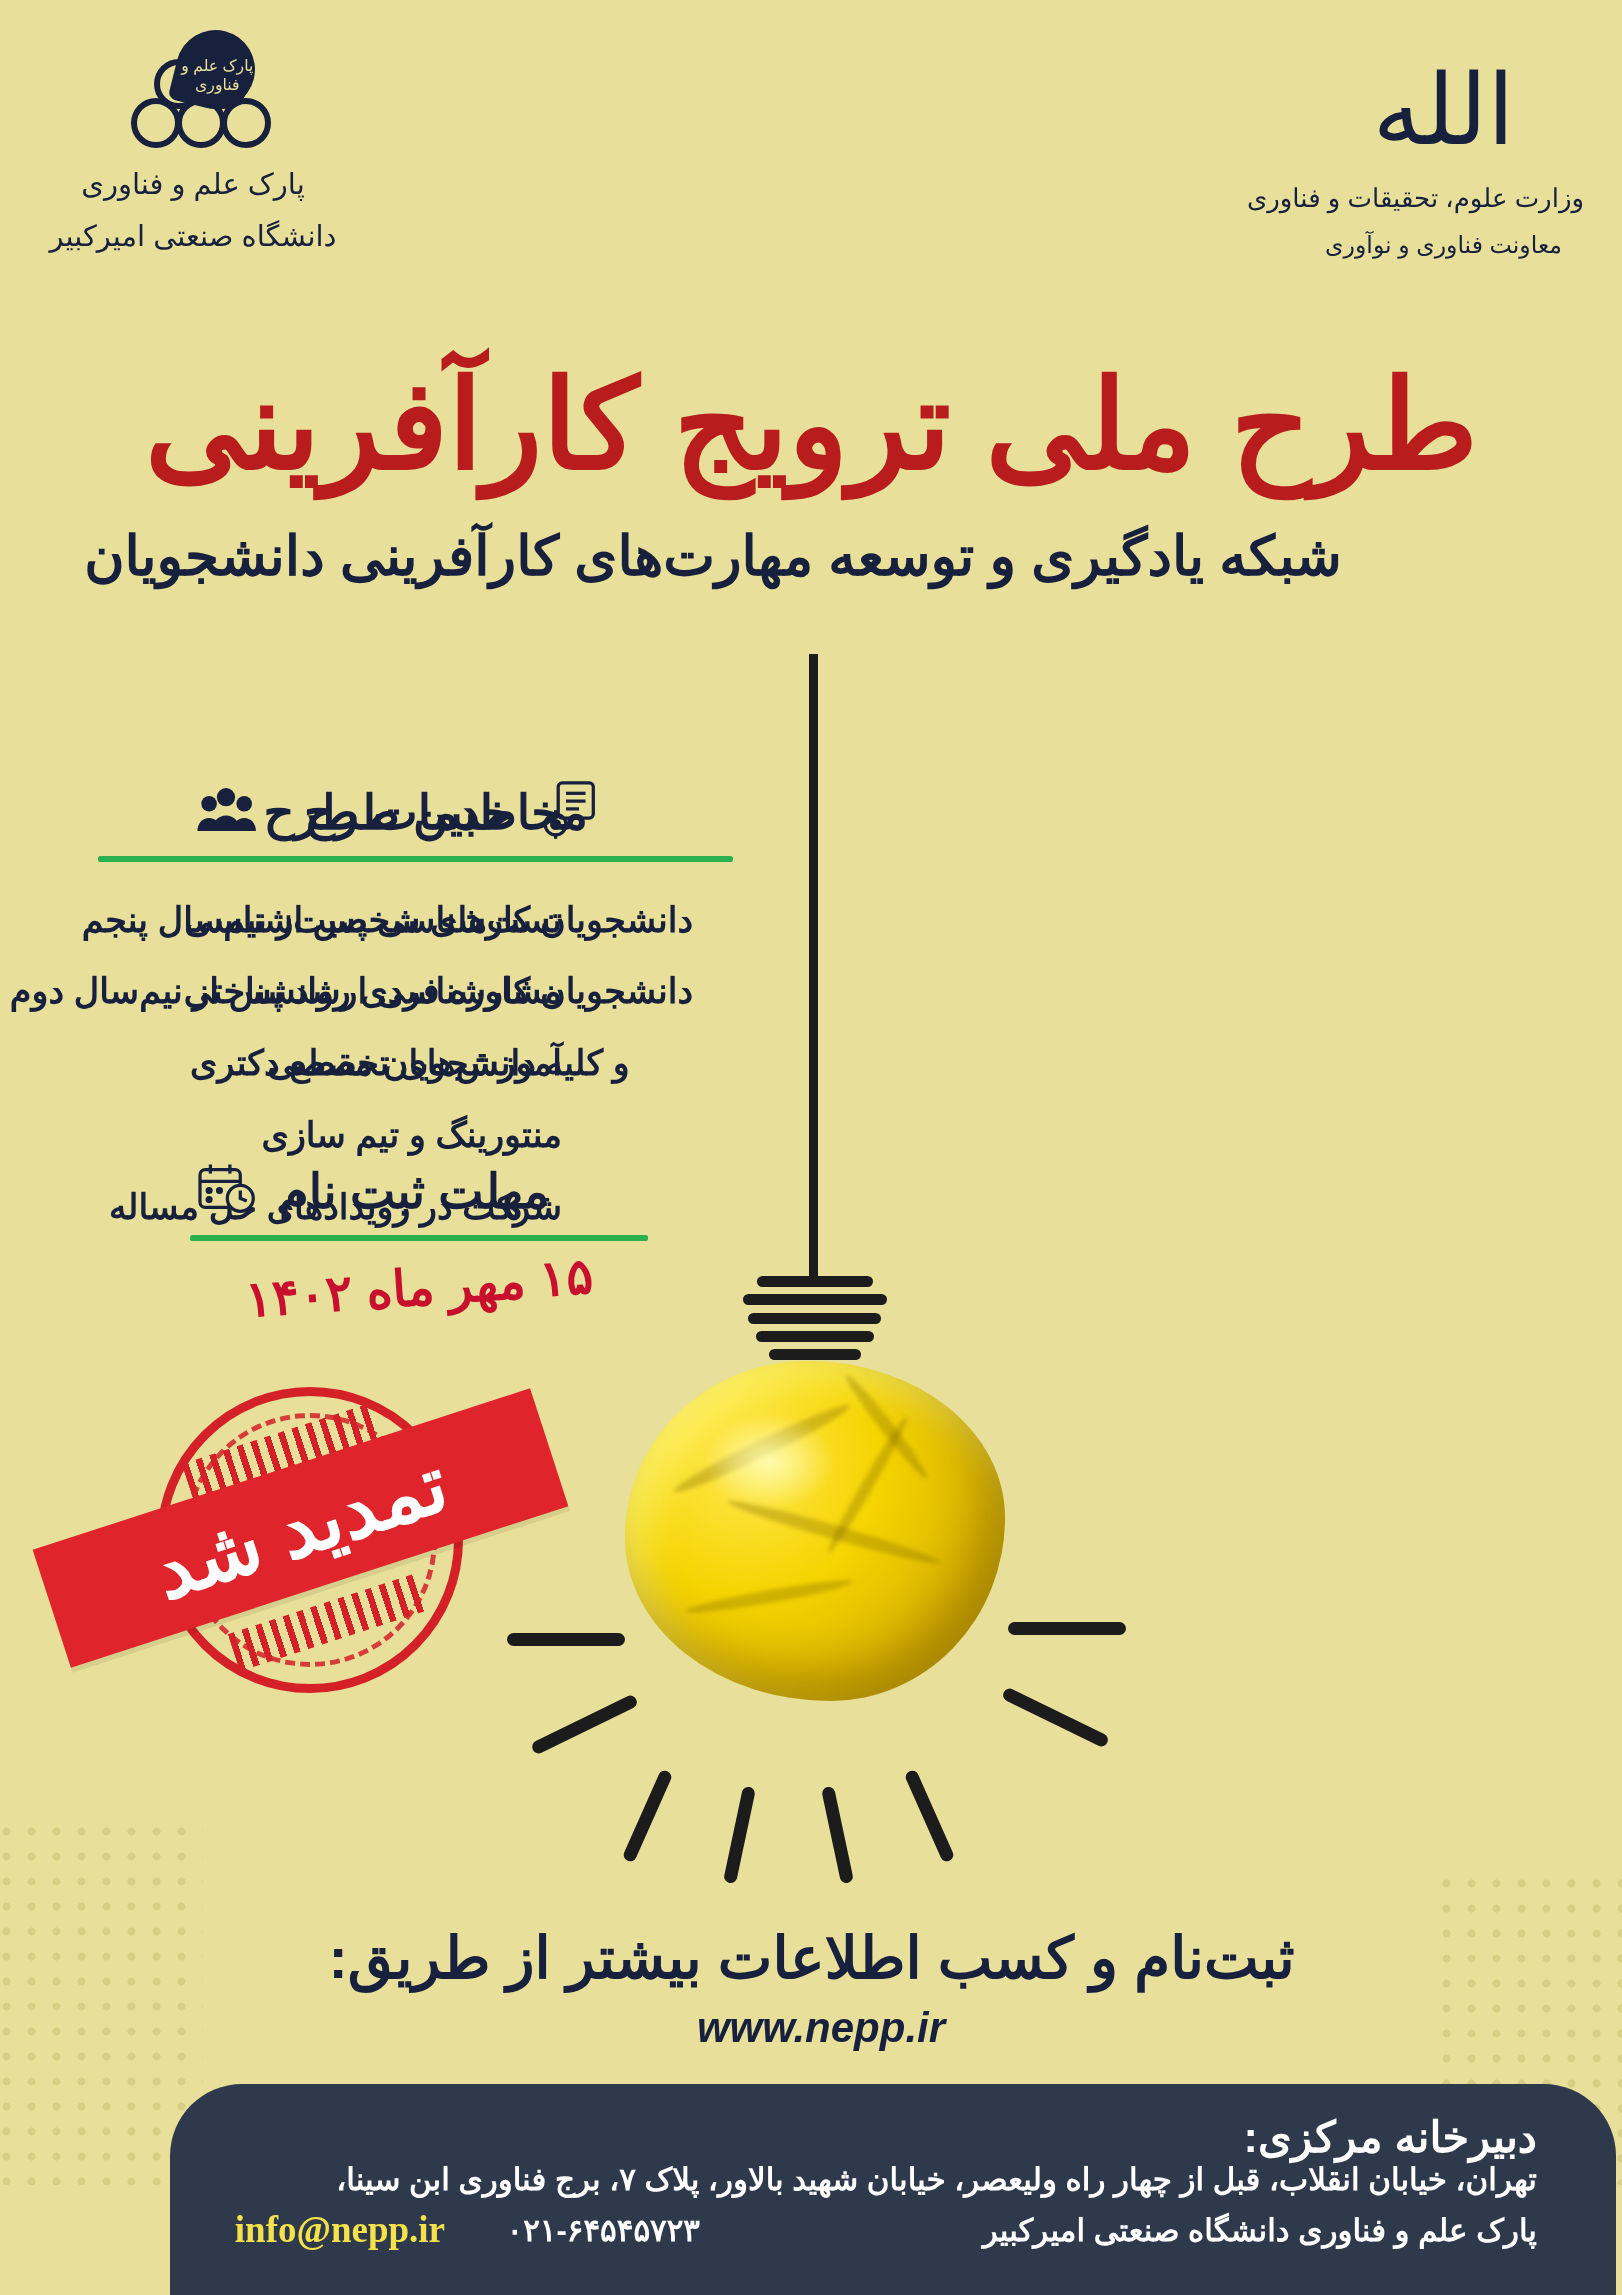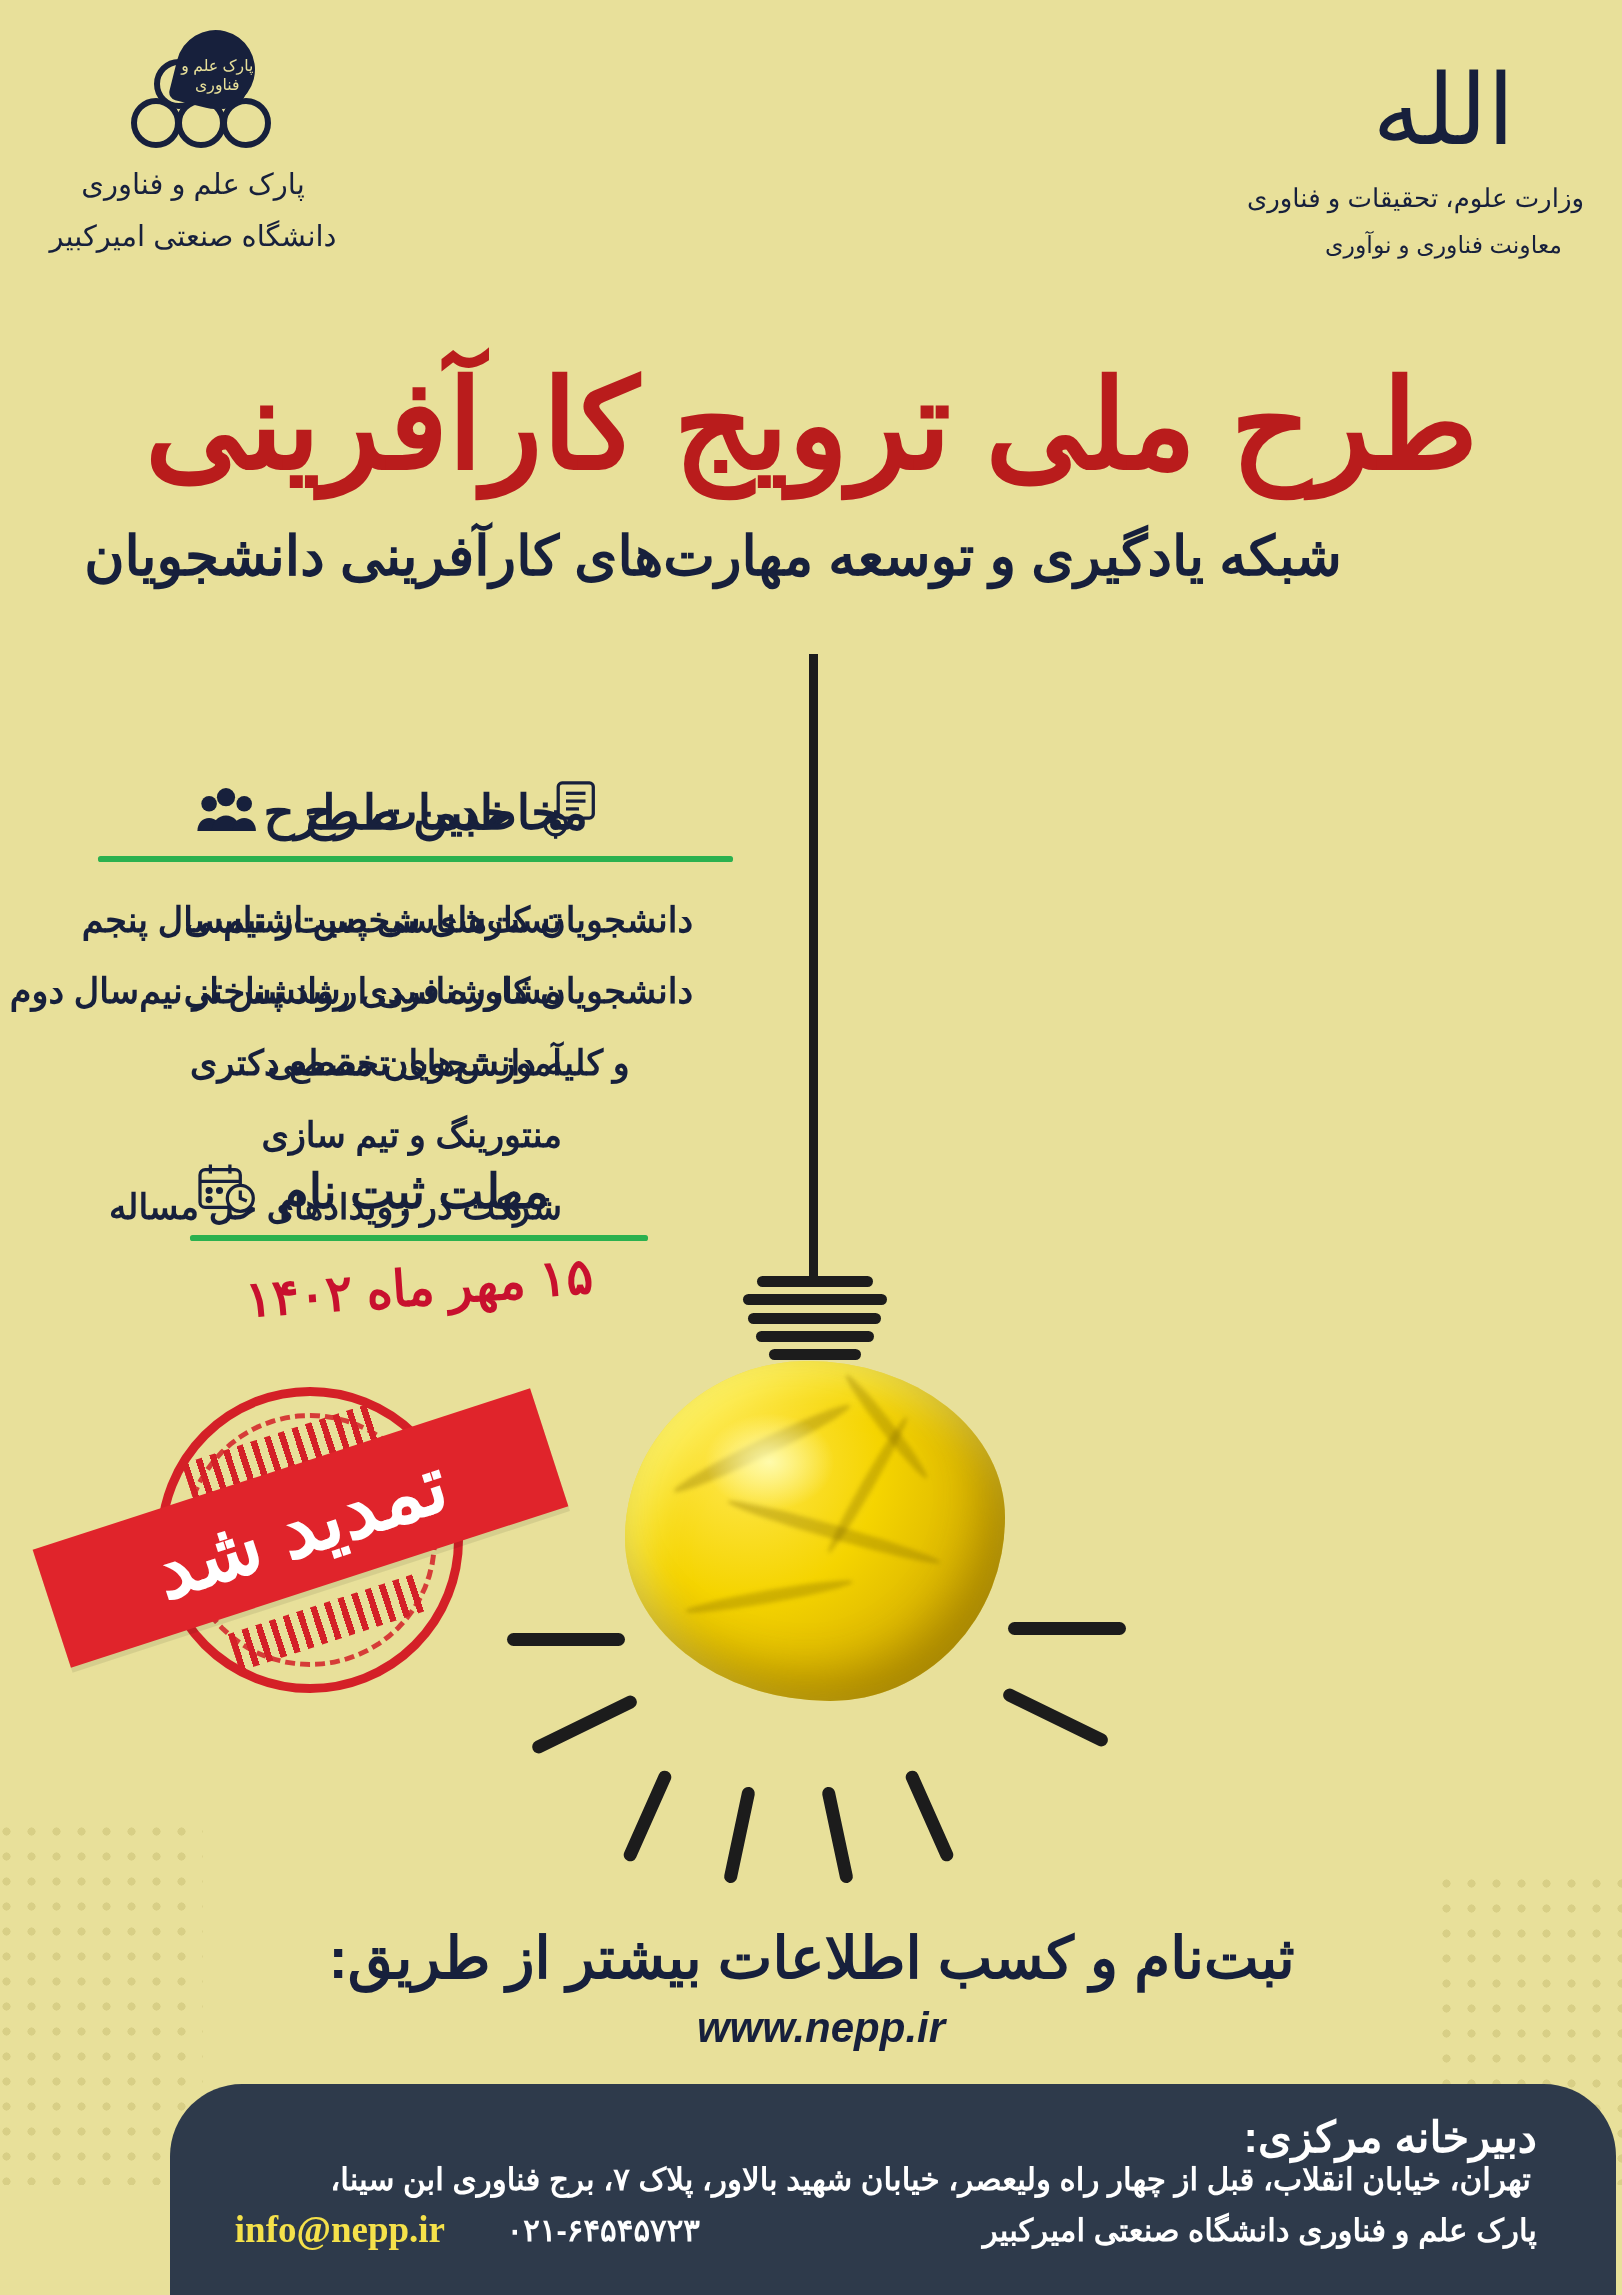--- a/index.html
+++ b/index.html
@@ -190,21 +190,21 @@
   
   #footer {
     position:absolute; left:170px; top:2084px; width:1446px; height:216px;
     background:#2e3a4b; border-radius:72px 72px 0 0;
     color:#fff; direction:rtl;
   }
   #footer .f-title {
     position:absolute; right:79px; top:27.5px; font-size:43px; font-weight:bold;
   }
   #footer .f-addr1 {
-    position:absolute; right:85px; top:77px; font-size:31px; font-weight:bold; white-space:nowrap;margin-left:45px;
+    position:absolute; right:79px; top:77px; font-size:31px; font-weight:bold; white-space:nowrap;margin-left:45px;
   }
   #footer .f-addr2 {
     position:absolute; right:79px; top:128px; font-size:31px; font-weight:bold; white-space:nowrap;
   }
   #footer .f-phone {
     position:absolute; right:916px; top:128px; font-size:31px; font-weight:bold; direction:ltr;
   }
   #footer .f-email {
     position:absolute; right:1171px; top:124px; font-size:37px; font-weight:bold;
     color:#f5e14a; direction:ltr; font-family:"Liberation Serif", serif;

